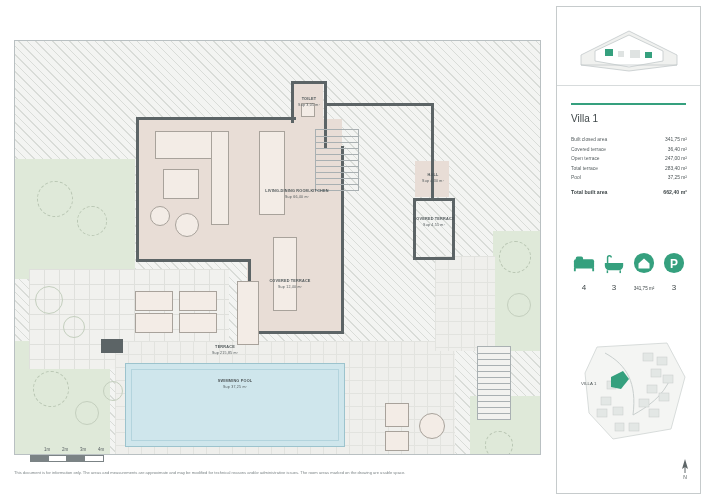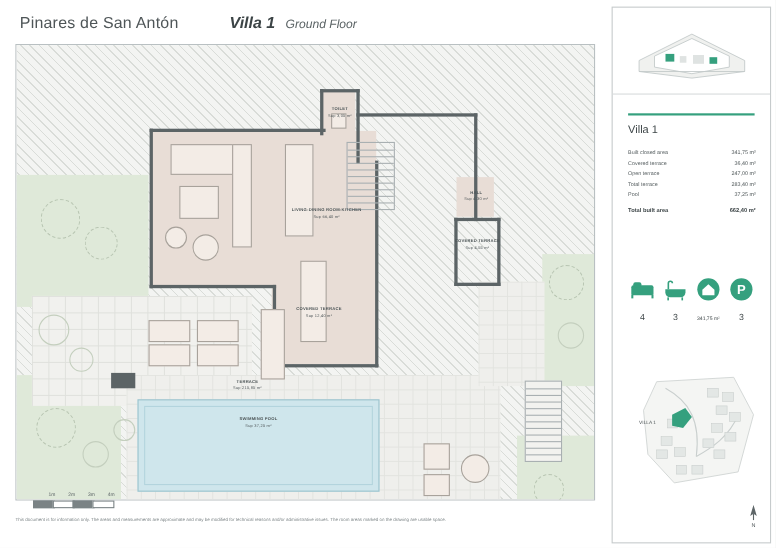--- a/index.html
+++ b/index.html
@@ -78,25 +78,20 @@
   .sm-label{position:absolute;left:14px;top:44px;font-size:4.4px;color:#4f5759;}
   .north{position:absolute;left:118px;top:452px;width:20px;text-align:center;font-size:5px;color:#4f5759;}
 </style>
 </head>
 <body>
 
 <div class="page">
 
   <div class="plan-pane">
 
-    <div class="title-row">
-      <span class="proj-title">Pinares de San Antón</span>
-      <span class="villa-title">Villa 1</span>
-      <span class="floor-title">Ground Floor</span>
-    </div>
 
     <div class="plan-frame">
       <div class="hatch"></div>
 
       <div class="green" style="left:0;top:118px;width:120px;height:120px;"></div>
       <div class="green" style="left:0;top:300px;width:95px;height:113px;"></div>
       <div class="green" style="left:478px;top:190px;width:47px;height:120px;"></div>
       <div class="green" style="left:455px;top:355px;width:70px;height:58px;"></div>
 
       <div class="paving" style="left:14px;top:228px;width:200px;height:100px;"></div>

